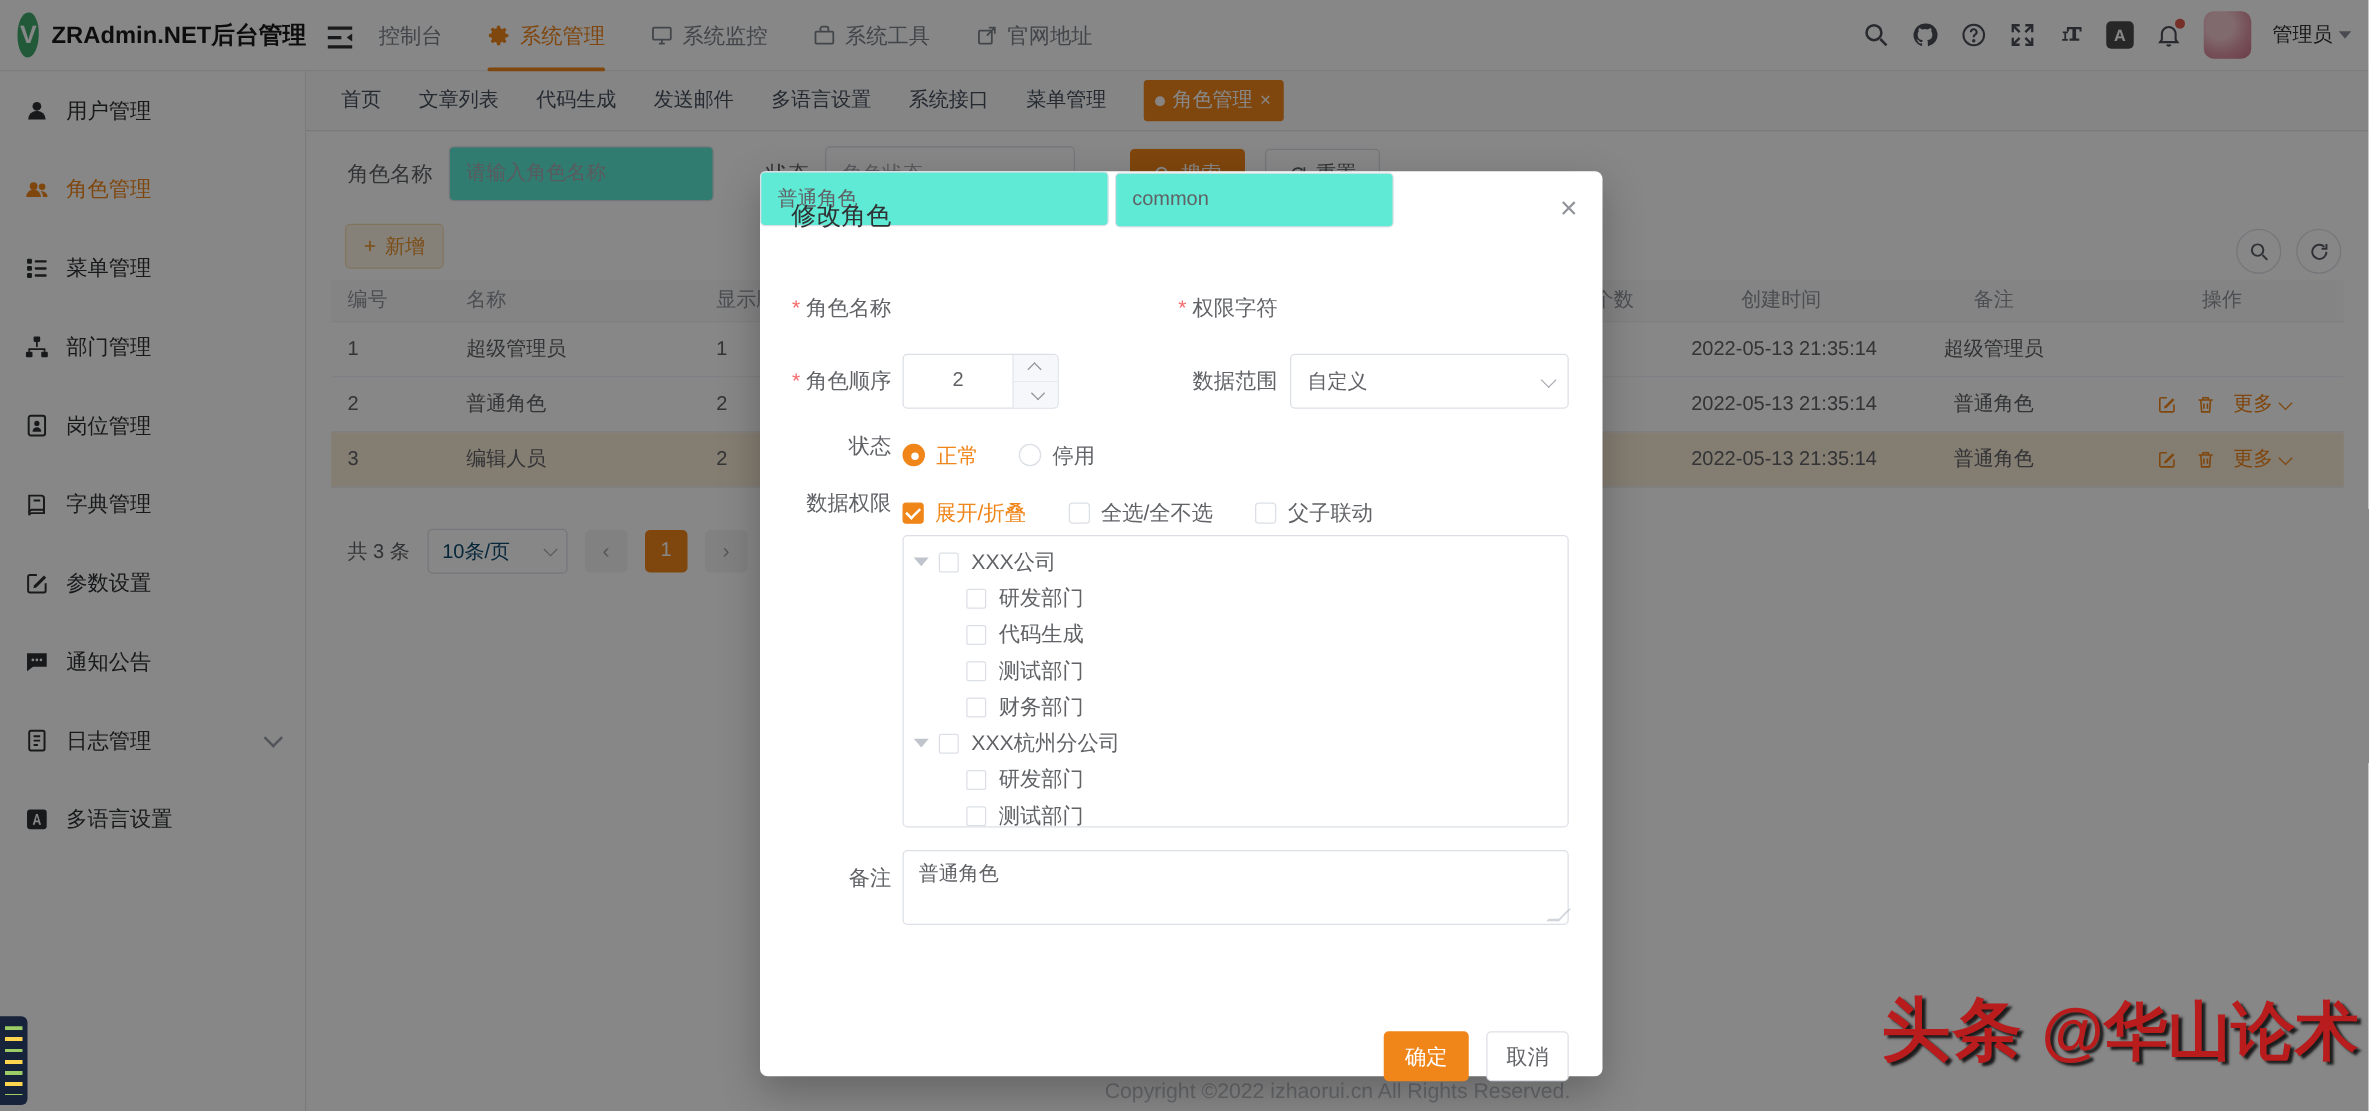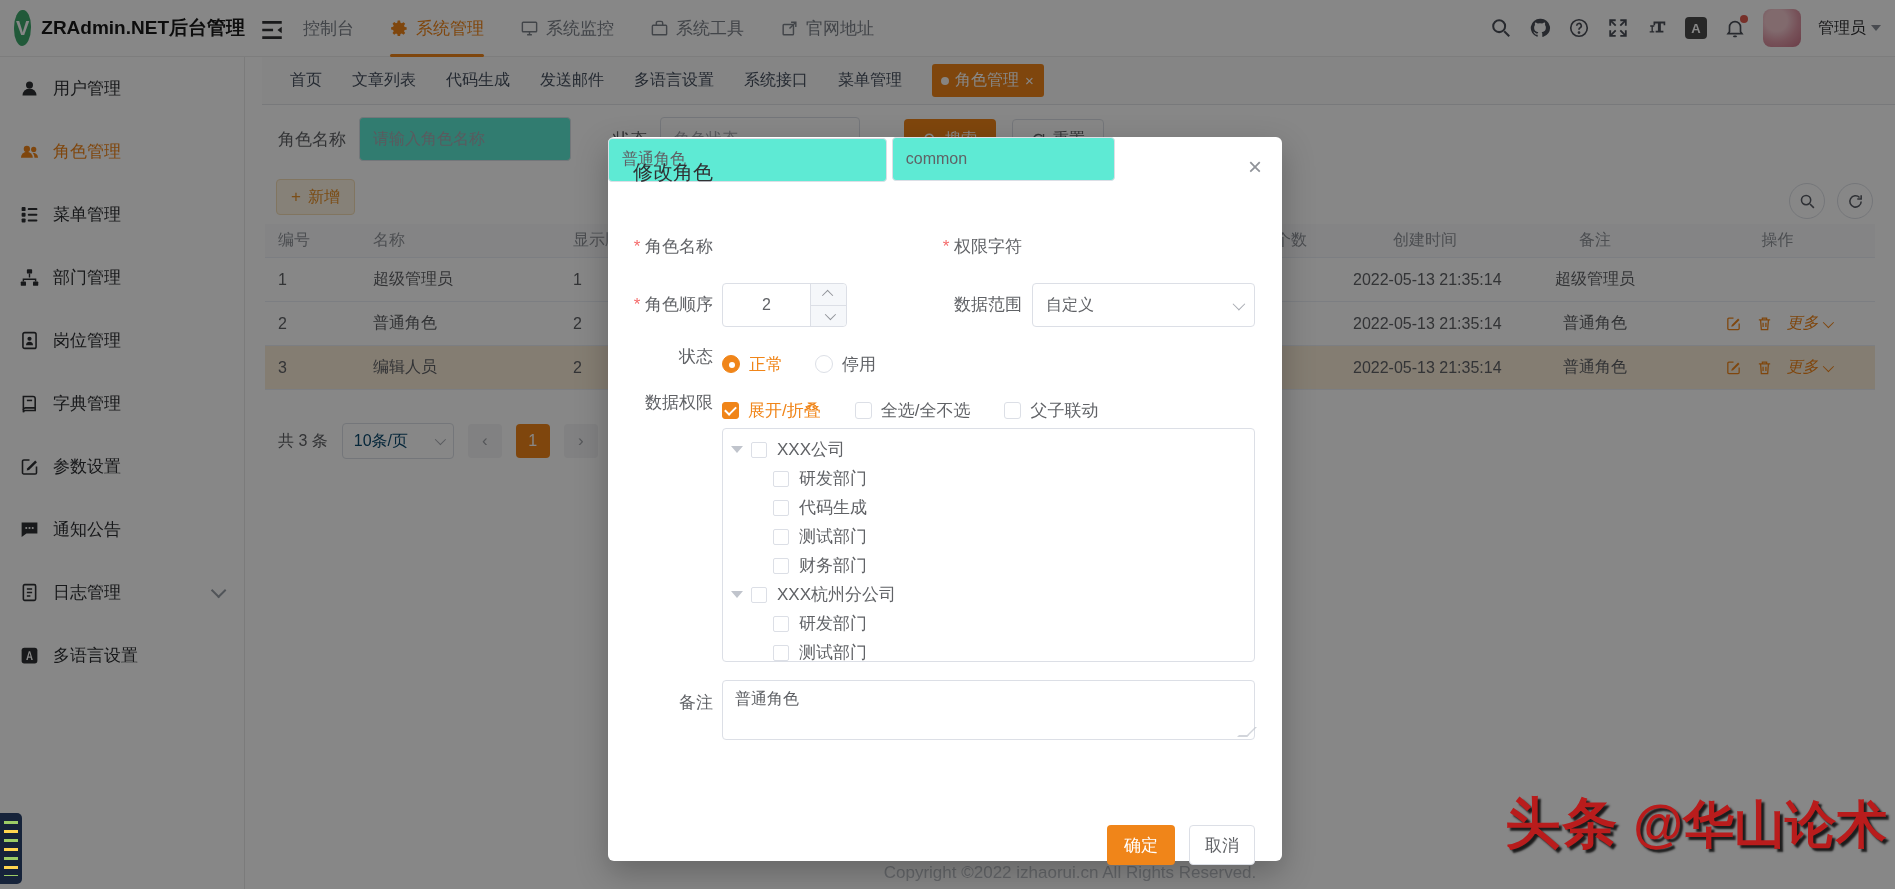--- a/index.html
+++ b/index.html
@@ -29,21 +29,21 @@
 
   
   .sidebar { position:absolute; left:0; top:57px; width:245px; bottom:0; background:#fff; border-right:1px solid #e9e9e9; z-index:5; }
   .side-item { height:63px; display:flex; align-items:center; padding-left:19px; cursor:pointer; color:#2e3033; font-size:17px; position:relative; }
   .side-item .sicon { width:21px; height:21px; margin-right:13px; color:#2e3033; flex:0 0 auto; }
   .side-item .sicon svg { width:100%; height:100%; }
   .side-item.active, .side-item.active .sicon { color:#f08519; }
   .side-chevron { position:absolute; right:22px; width:11px; height:11px; border-right:2px solid #9aa0a8; border-bottom:2px solid #9aa0a8; transform:rotate(45deg) translateY(-3px); }
 
   
-  .tagsbar { position:absolute; left:262px; top:57px; right:0; height:48px; background:#fbfbfc; border-bottom:1px solid #e3e5e9; display:flex; align-items:center; gap:30px; padding-left:28px; z-index:6; }
+  .tagsbar { position:absolute; left:245px; top:57px; right:0; height:48px; background:#fbfbfc; border-bottom:1px solid #e3e5e9; display:flex; align-items:center; gap:30px; padding-left:28px; z-index:6; }
   .tag { font-size:16px; color:#46505e; cursor:pointer; white-space:nowrap; }
   .tag.active { background:#f08519; color:#fff; border-radius:3px; padding:6px 10px 6px 9px; display:flex; align-items:center; gap:6px; }
   .tag-dot { width:8px; height:8px; border-radius:50%; background:#fff; opacity:.95; display:inline-block; }
   .tag-close { font-size:15px; line-height:1; }
 
   
   .main { position:absolute; left:245px; top:105px; right:0; bottom:0; background:#fff; }
   .filter-row { position:absolute; left:33px; top:11px; display:flex; align-items:center; height:46px; }
   .flabel { font-size:17px; color:#606266; margin-right:13px; white-space:nowrap; }
   .ipt { height:44px; border:1px solid #dcdfe6; border-radius:4px; background:#5eead4; font-size:16px; color:#606266; padding:0 13px; font-family:inherit; }
@@ -62,21 +62,21 @@
   
   .table { position:absolute; left:20px; right:20px; top:119px; }
   .trow { display:flex; align-items:center; height:44px; border-bottom:1px solid #ebeef5; background:#fff; }
   .trow.thead { height:34px; background:#f9fafc; border-bottom:1px solid #ebeef5; color:#909399; font-size:16px; }
   .trow.highlight { background:#faecd8; }
   .tc { padding:0 13px; font-size:16px; color:#606266; overflow:hidden; white-space:nowrap; }
   .thead .tc { color:#909399; }
   .c-id{width:95px;} .c-name{width:200px;} .c-order{width:300px;} .c-spacer{flex:1;} .c-count{width:130px;text-align:center;} .c-created{width:170px;text-align:center;} .c-remark{width:170px;text-align:center;} .c-op{width:195px;text-align:center;}
   .op-group { display:flex; align-items:center; justify-content:center; gap:14px; color:#f08519; }
   .op-group svg { width:17px; height:17px; }
-  .op-more { display:flex; align-items:center; gap:4px; font-size:16px; cursor:pointer;font-style:italic; }
+  .op-more { display:flex; align-items:center; gap:4px; font-size:16px; cursor:pointer; }
   .op-more .mcaret { width:8px; height:8px; border-right:1.6px solid #f08519; border-bottom:1.6px solid #f08519; transform:rotate(45deg) translateY(-2px); }
 
   
   .pagination { position:absolute; left:33px; top:318px; display:flex; align-items:center; gap:14px; font-size:16px; color:#606266; }
   .pg-select { width:112px; height:36px; border:1px solid #dcdfe6; border-radius:4px; display:flex; align-items:center; padding:0 11px; color:#0c4a6e; position:relative; cursor:pointer; }
   .pg-select .sel-caret { position:absolute; right:10px; width:8px; height:8px; border-right:1.6px solid #a8abb2; border-bottom:1.6px solid #a8abb2; transform:rotate(45deg) translateY(-2px); }
   .pg-btn { width:34px; height:34px; border-radius:4px; background:#f4f4f5; color:#a0a3a9; display:flex; align-items:center; justify-content:center; font-size:17px; cursor:pointer; }
   .pg-page { width:34px; height:34px; border-radius:4px; background:#f08519; color:#fff; display:flex; align-items:center; justify-content:center; font-size:16px; cursor:pointer; }
   .copyright { position:absolute; left:0; right:0; bottom:6px; text-align:center; color:#bfc3c9; font-size:17px; }
 

